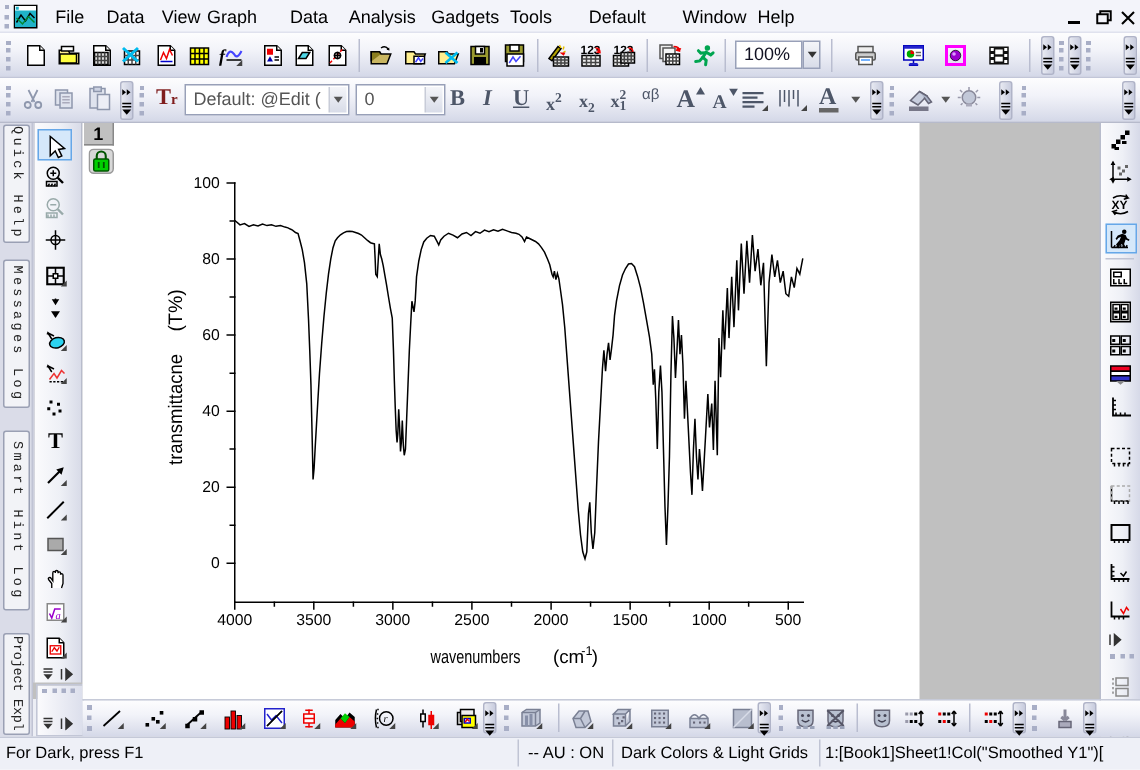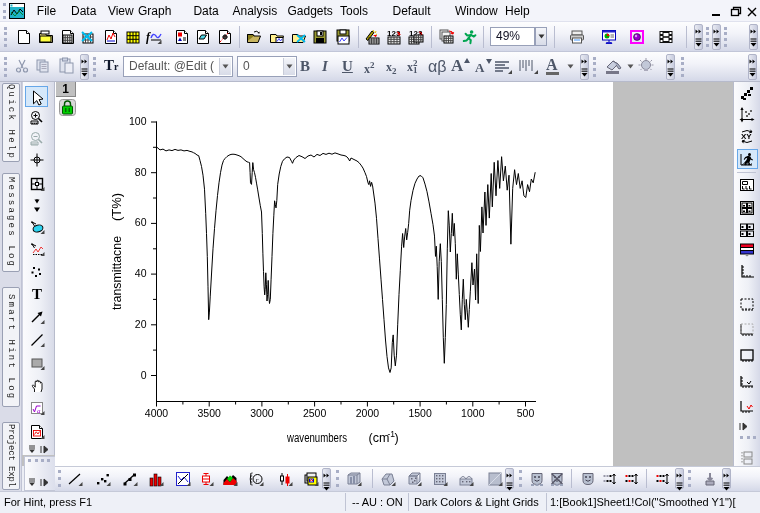--- a/index.html
+++ b/index.html
@@ -196,21 +196,21 @@
     <circle cx="10.6" cy="3" r="1.8" fill="#00a550"></circle>
     <g stroke="#00a550" stroke-width="2" fill="none" stroke-linecap="round">
       <path d="M9.8 5.8 L7.6 9.2"></path>
       <path d="M9.8 5.8 L12.8 7.6 L14.4 6.2"></path>
       <path d="M9.4 6.2 L6.2 6.4 L4.6 4.8"></path>
       <path d="M7.6 9.2 L9.8 11.2 L9.4 14.2"></path>
       <path d="M7.6 9.2 L5.4 11.6 L2.8 12"></path>
     </g>
   </svg>
 <div class="vsep" style="left:483px;top:26px"></div>
-<div style="position:absolute;left:490px;top:27px;width:45px;height:19px;background:#fff;border:1px solid #98a0b8;font-size:12px;color:#112;line-height:17px;padding-left:5px">49%</div>
+<div style="position:absolute;left:490px;top:27px;width:45px;height:19px;background:#fff;border:1px solid #98a0b8;font-size:12px;color:#112;line-height:17px;padding-left:5px">100%</div>
 <div style="position:absolute;left:535px;top:27px;width:12px;height:19px;background:linear-gradient(180deg,#f4f5f9,#d8dce8);border:1px solid #98a0b8"></div>
 <svg style="position:absolute;left:538px;top:34px" width="7" height="5" viewBox="0 0 7 5">
     <path d="M0.5 0.5 h6 l-3 4 z" fill="#333"></path>
   </svg>
 <div class="vsep" style="left:554px;top:26px"></div>
 <svg style="position:absolute;left:569.3px;top:29px" width="16" height="16" viewBox="0 0 16 16">
     <rect x="3" y="2" width="10" height="4" fill="#eee" stroke="#555"></rect>
     <rect x="1.5" y="6" width="13" height="5" rx="1" fill="#ccc" stroke="#555"></rect>
     <rect x="3.5" y="9" width="9" height="5" fill="#fff" stroke="#555"></rect>
     <line x1="5" y1="11" x2="11" y2="11" stroke="#49f"></line>
@@ -288,38 +288,38 @@
     <rect x="4.5" y="1" width="5" height="3" fill="#ccd2e2" stroke="#8e97ad"></rect>
     <rect x="7" y="6" width="8" height="10" fill="#eceef6" stroke="#8e97ad"></rect>
   </svg>
 <div class="ov" style="left:80px;top:54px;height:26px"></div>
 <svg style="position:absolute;left:80px;top:56px" width="9" height="22" viewBox="0 0 9 22">
     <path d="M1.5 3.5 l2.5 2 l-2.5 2 z M4.5 3.5 l2.5 2 l-2.5 2 z" fill="#000"></path>
     <path d="M1.5 13 h6 M1.5 15.2 h6" stroke="#000"></path>
     <path d="M1.5 17 h6 l-3 3.5 z" fill="#000"></path>
   </svg>
 <div class="grip" style="left:93px;top:57px;height:20px"></div>
-<span style="position:absolute;left:104px;top:57px;font-family:'Liberation Serif';font-size:15px;font-weight:bold;color:#0f172a">T<span style="font-size:10px">r</span></span>
+<span style="position:absolute;left:104px;top:57px;font-family:'Liberation Serif';font-size:15px;font-weight:bold;color:#7f1d1d">T<span style="font-size:10px">r</span></span>
 <div style="position:absolute;left:123px;top:56px;width:110px;height:21px;background:#fff;border:1px solid #98a0b8;font-size:12px;color:#555;line-height:19px;padding-left:5px;white-space:nowrap;overflow:hidden">Default: @Edit (</div>
 <div style="position:absolute;left:219px;top:58px;width:12px;height:17px;background:linear-gradient(180deg,#f4f5f9,#d8dce8);border-left:1px solid #c8ccd8"></div>
 <svg style="position:absolute;left:222px;top:64px" width="7" height="5" viewBox="0 0 7 5">
     <path d="M0.5 0.5 h6 l-3 4 z" fill="#555"></path>
   </svg>
 <div style="position:absolute;left:237px;top:56px;width:60px;height:21px;background:#fff;border:1px solid #98a0b8;font-size:12px;color:#555;line-height:19px;padding-left:5px">0</div>
 <div style="position:absolute;left:283px;top:58px;width:12px;height:17px;background:linear-gradient(180deg,#f4f5f9,#d8dce8);border-left:1px solid #c8ccd8"></div>
 <svg style="position:absolute;left:286px;top:64px" width="7" height="5" viewBox="0 0 7 5">
     <path d="M0.5 0.5 h6 l-3 4 z" fill="#555"></path>
   </svg>
 <span style="position:absolute;left:300px;top:58px;font-family:'Liberation Serif';font-size:15px;color:#4d5668;font-weight:bold;">B</span>
 <span style="position:absolute;left:322px;top:58px;font-family:'Liberation Serif';font-size:15px;color:#4d5668;font-weight:bold;font-style:italic;">I</span>
 <span style="position:absolute;left:342px;top:58px;font-family:'Liberation Serif';font-size:15px;color:#4d5668;font-weight:bold;text-decoration:underline;">U</span>
 <span style="position:absolute;left:364px;top:60px;font-family:'Liberation Serif';font-size:12px;color:#4d5668;font-weight:bold;">x<sup style="font-size:9px">2</sup></span>
 <span style="position:absolute;left:386px;top:60px;font-family:'Liberation Serif';font-size:12px;color:#4d5668;font-weight:bold;">x<sub style="font-size:9px">2</sub></span>
 <span style="position:absolute;left:407px;top:60px;font-family:'Liberation Serif';font-size:12px;color:#4d5668;font-weight:bold;">x<span style="display:inline-block;vertical-align:-2px;line-height:7px;font-size:9px">2<br>1</span></span>
-<span style="position:absolute;left:428px;top:58px;font-family:'Liberation Sans';font-size:16px;color:#4d5668;">αβ</span>
+<span style="position:absolute;left:428px;top:58px;font-family:'Liberation Sans';font-size:10px;color:#4d5668;">αβ</span>
 <span style="position:absolute;left:451px;top:56px;font-family:'Liberation Serif';font-size:17px;color:#4d5668;font-weight:bold;">A</span>
 <svg style="position:absolute;left:464px;top:58px" width="6" height="6" viewBox="0 0 6 6">
     <path d="M3 0 l3 5 h-6 z" fill="#4d5668"></path>
   </svg>
 <span style="position:absolute;left:475px;top:60px;font-family:'Liberation Serif';font-size:13px;color:#4d5668;font-weight:bold;">A</span>
 <svg style="position:absolute;left:486px;top:59px" width="6" height="6" viewBox="0 0 6 6">
     <path d="M0 0 h6 l-3 5 z" fill="#4d5668"></path>
   </svg>
 <svg style="position:absolute;left:494px;top:60px" width="18" height="14" viewBox="0 0 18 14">
     <g stroke="#4d5668" stroke-width="1.5">
@@ -914,18 +914,18 @@
     <path d="M8 2 v7 M8 9 l-2.5 -2 M8 9 l2.5 -2" stroke="#889" stroke-width="2" fill="none"></path>
     <path d="M4 10 h8 v4 h-8 z" fill="#aab" stroke="#667"></path>
   </svg>
 <div class="ov" style="left:722px;top:468px;height:21px"></div>
 <svg style="position:absolute;left:722px;top:470px" width="9" height="22" viewBox="0 0 9 22">
     <path d="M1.5 3.5 l2.5 2 l-2.5 2 z M4.5 3.5 l2.5 2 l-2.5 2 z" fill="#000"></path>
     <path d="M1.5 13 h6 M1.5 15.2 h6" stroke="#000"></path>
     <path d="M1.5 17 h6 l-3 3.5 z" fill="#000"></path>
   </svg>
 <div style="position:absolute;left:0;top:491px;width:760px;height:22px;background:#eef0f7;border-top:1px solid #c5c9d8"></div>
-<span class="sb" style="left:4px;top:491px">For Hint, press F1</span>
+<span class="sb" style="left:4px;top:491px">For Dark, press F1</span>
 <div style="position:absolute;left:345px;top:493px;width:1px;height:18px;background:#c0c4d4"></div>
 <div style="position:absolute;left:408px;top:493px;width:1px;height:18px;background:#c0c4d4"></div>
 <div style="position:absolute;left:546px;top:493px;width:1px;height:18px;background:#c0c4d4"></div>
 <span class="sb" style="left:352px;top:491px">-- AU : ON</span>
 <span class="sb" style="left:414px;top:491px">Dark Colors &amp; Light Grids</span>
 <span class="sb" style="left:550px;top:491px;white-space:nowrap">1:[Book1]Sheet1!Col("Smoothed Y1")[</span>
 </body></html>

